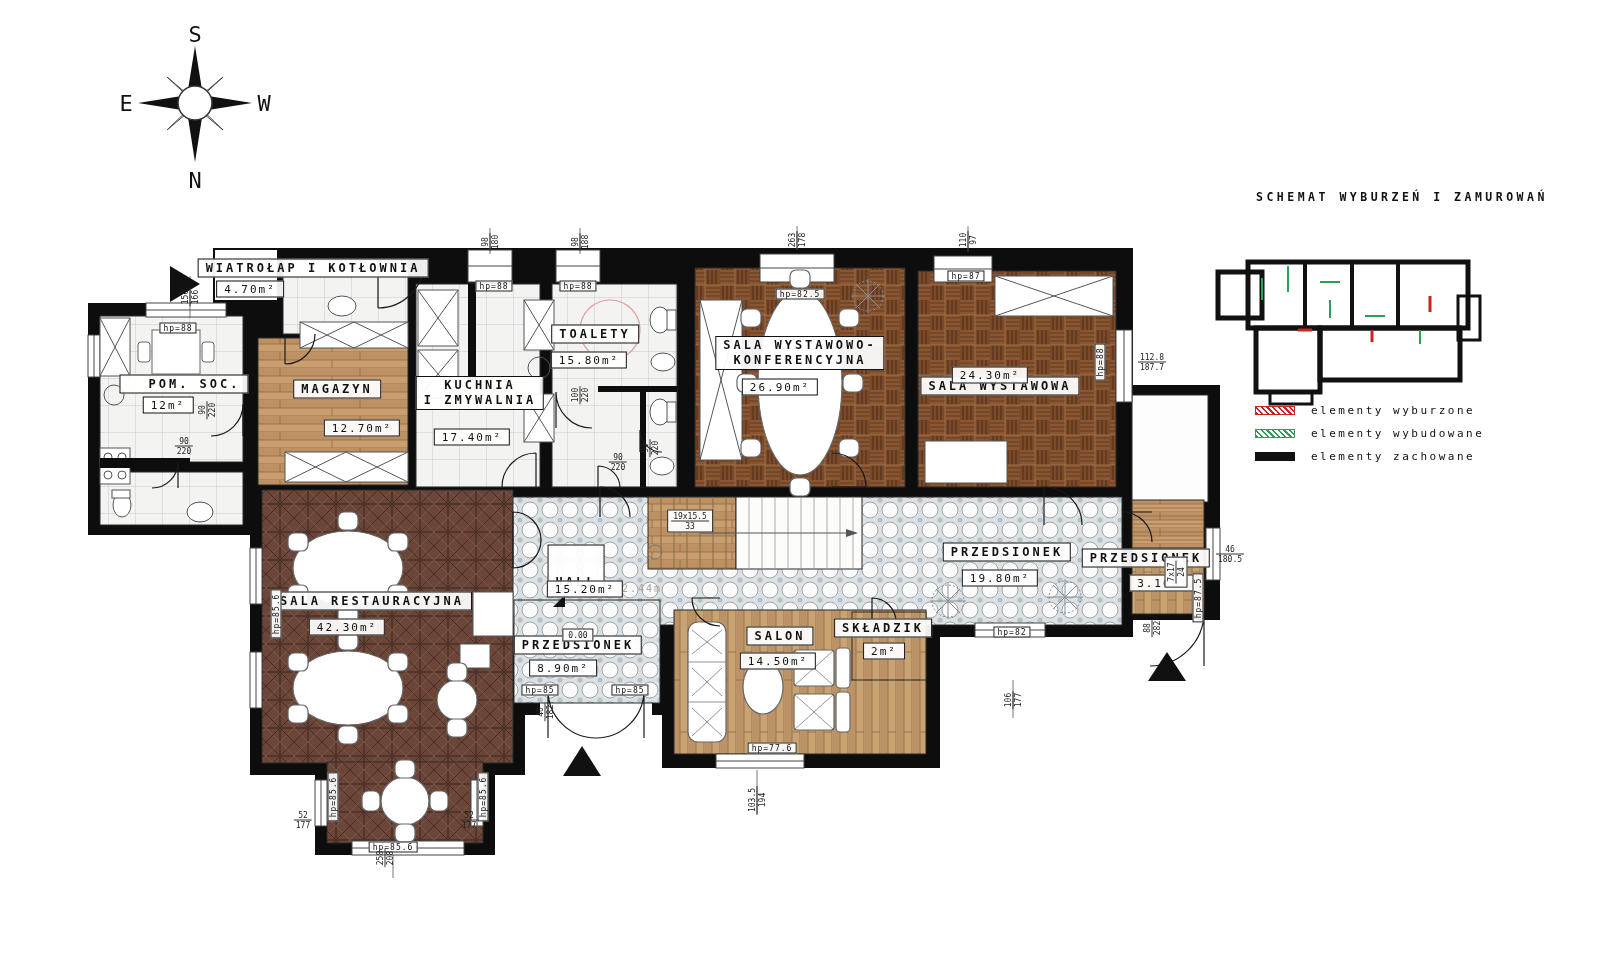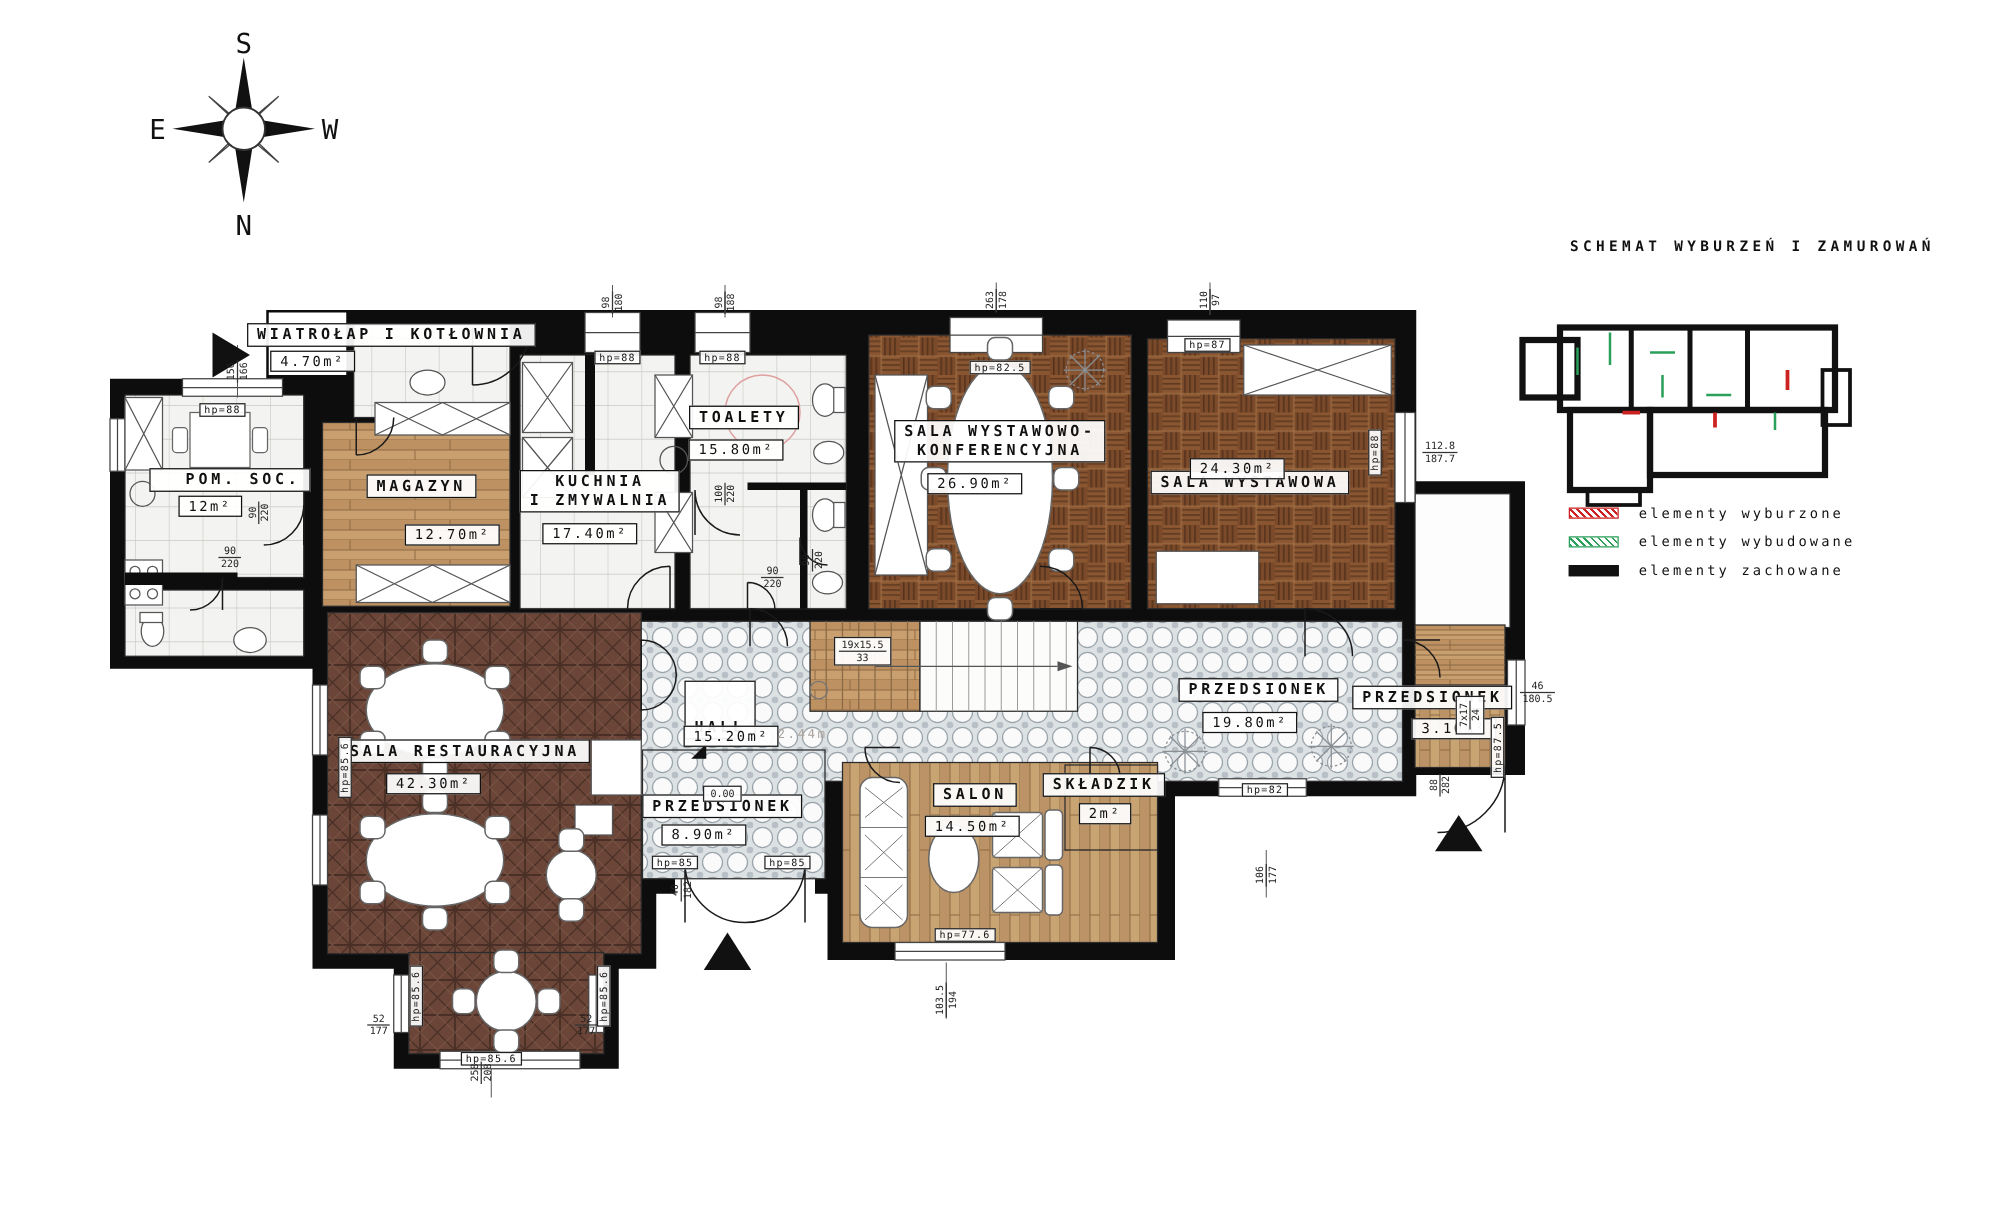--- a/index.html
+++ b/index.html
@@ -370,21 +370,21 @@
       </div>
       <div class="lbl room-area" style="left: 168px; top: 405px;">12m²</div>
       <div class="lbl room-name" style="left: 337px; top: 389px;">
         <span style="display: block;">MAGAZYN</span>
       </div>
       <div class="lbl room-area" style="left: 332px; top: 428px; margin-left: 30px;">12.70m²</div>
       <div class="lbl room-name" style="left: 480px; top: 393px;">
         <span style="display: block;">KUCHNIA</span>
         <span style="display: block;">I ZMYWALNIA</span>
       </div>
-      <div class="lbl room-area" style="left: 472px; top: 427px;">17.40m²</div>
+      <div class="lbl room-area" style="left: 472px; top: 437px;">17.40m²</div>
       <div class="lbl room-name" style="left: 595px; top: 334px;">
         <span style="display: block;">TOALETY</span>
       </div>
       <div class="lbl room-area" style="left: 589px; top: 360px;">15.80m²</div>
       <div class="lbl room-name" style="left: 800px; top: 353px;">
         <span style="display: block;">SALA WYSTAWOWO-</span>
         <span style="display: block;">KONFERENCYJNA</span>
       </div>
       <div class="lbl room-area" style="left: 780px; top: 387px;">26.90m²</div>
       <div class="lbl room-name" style="left: 1000px; top: 350px; margin-top: 36px;">

